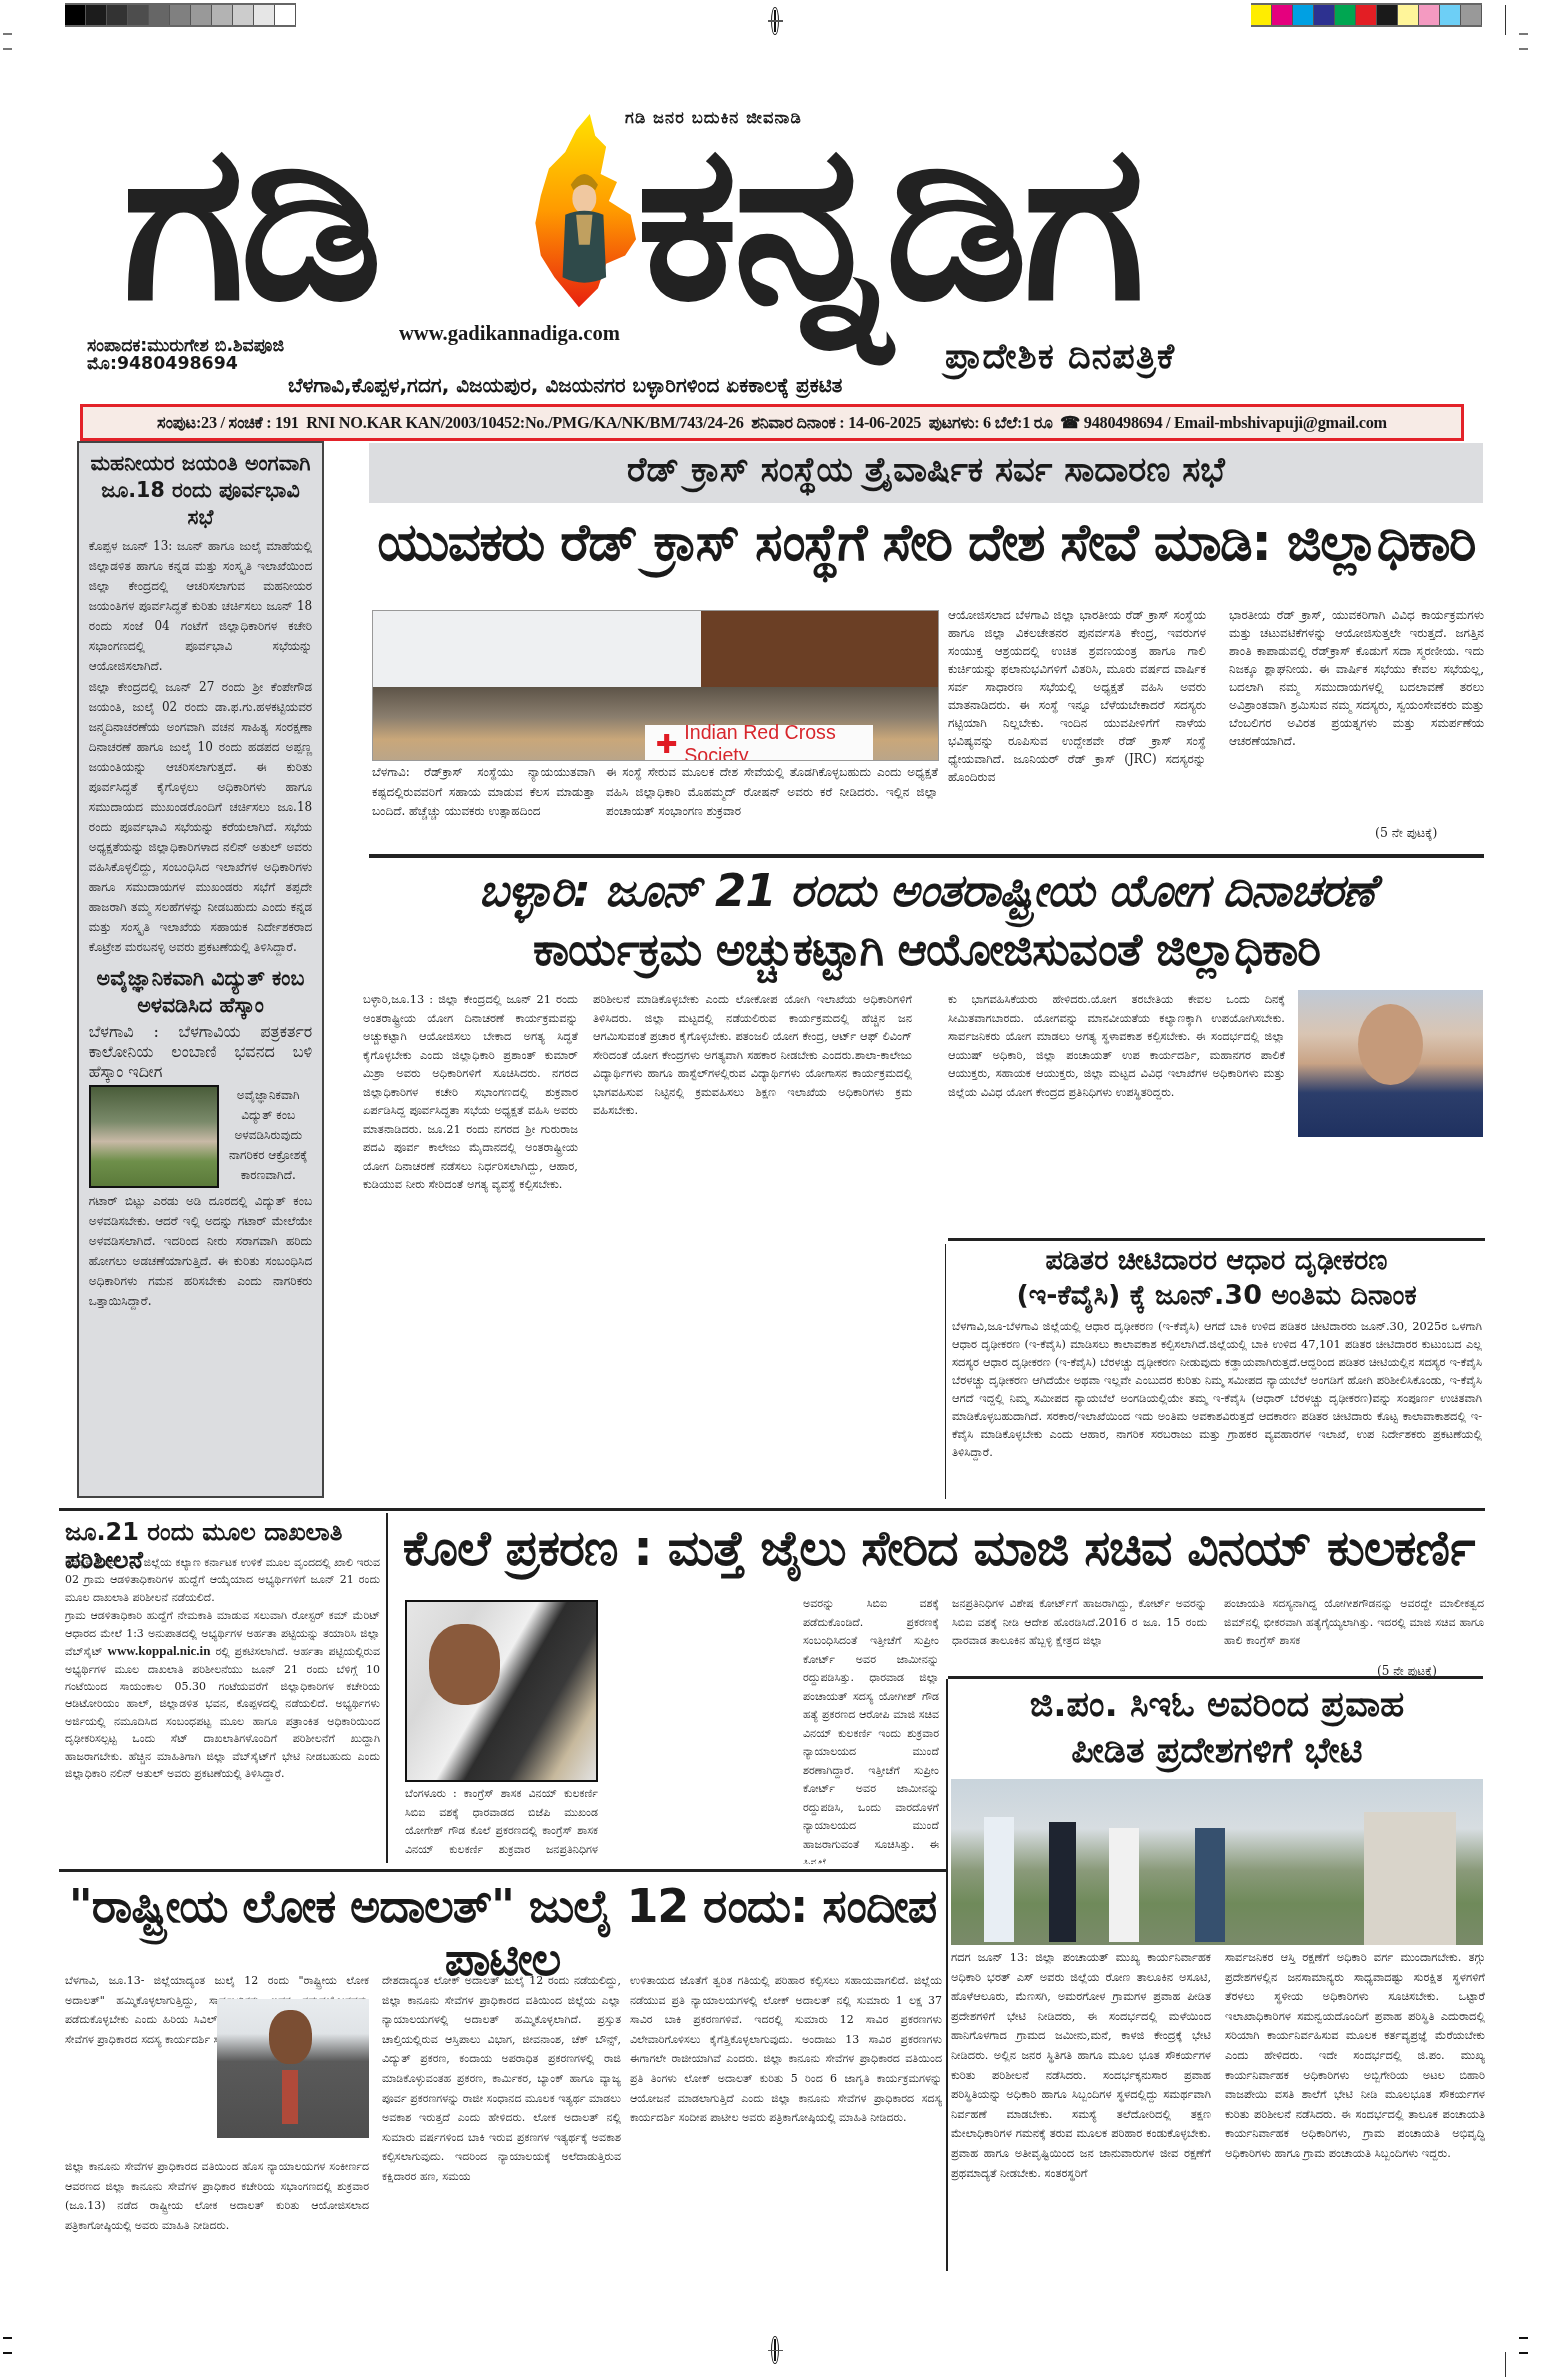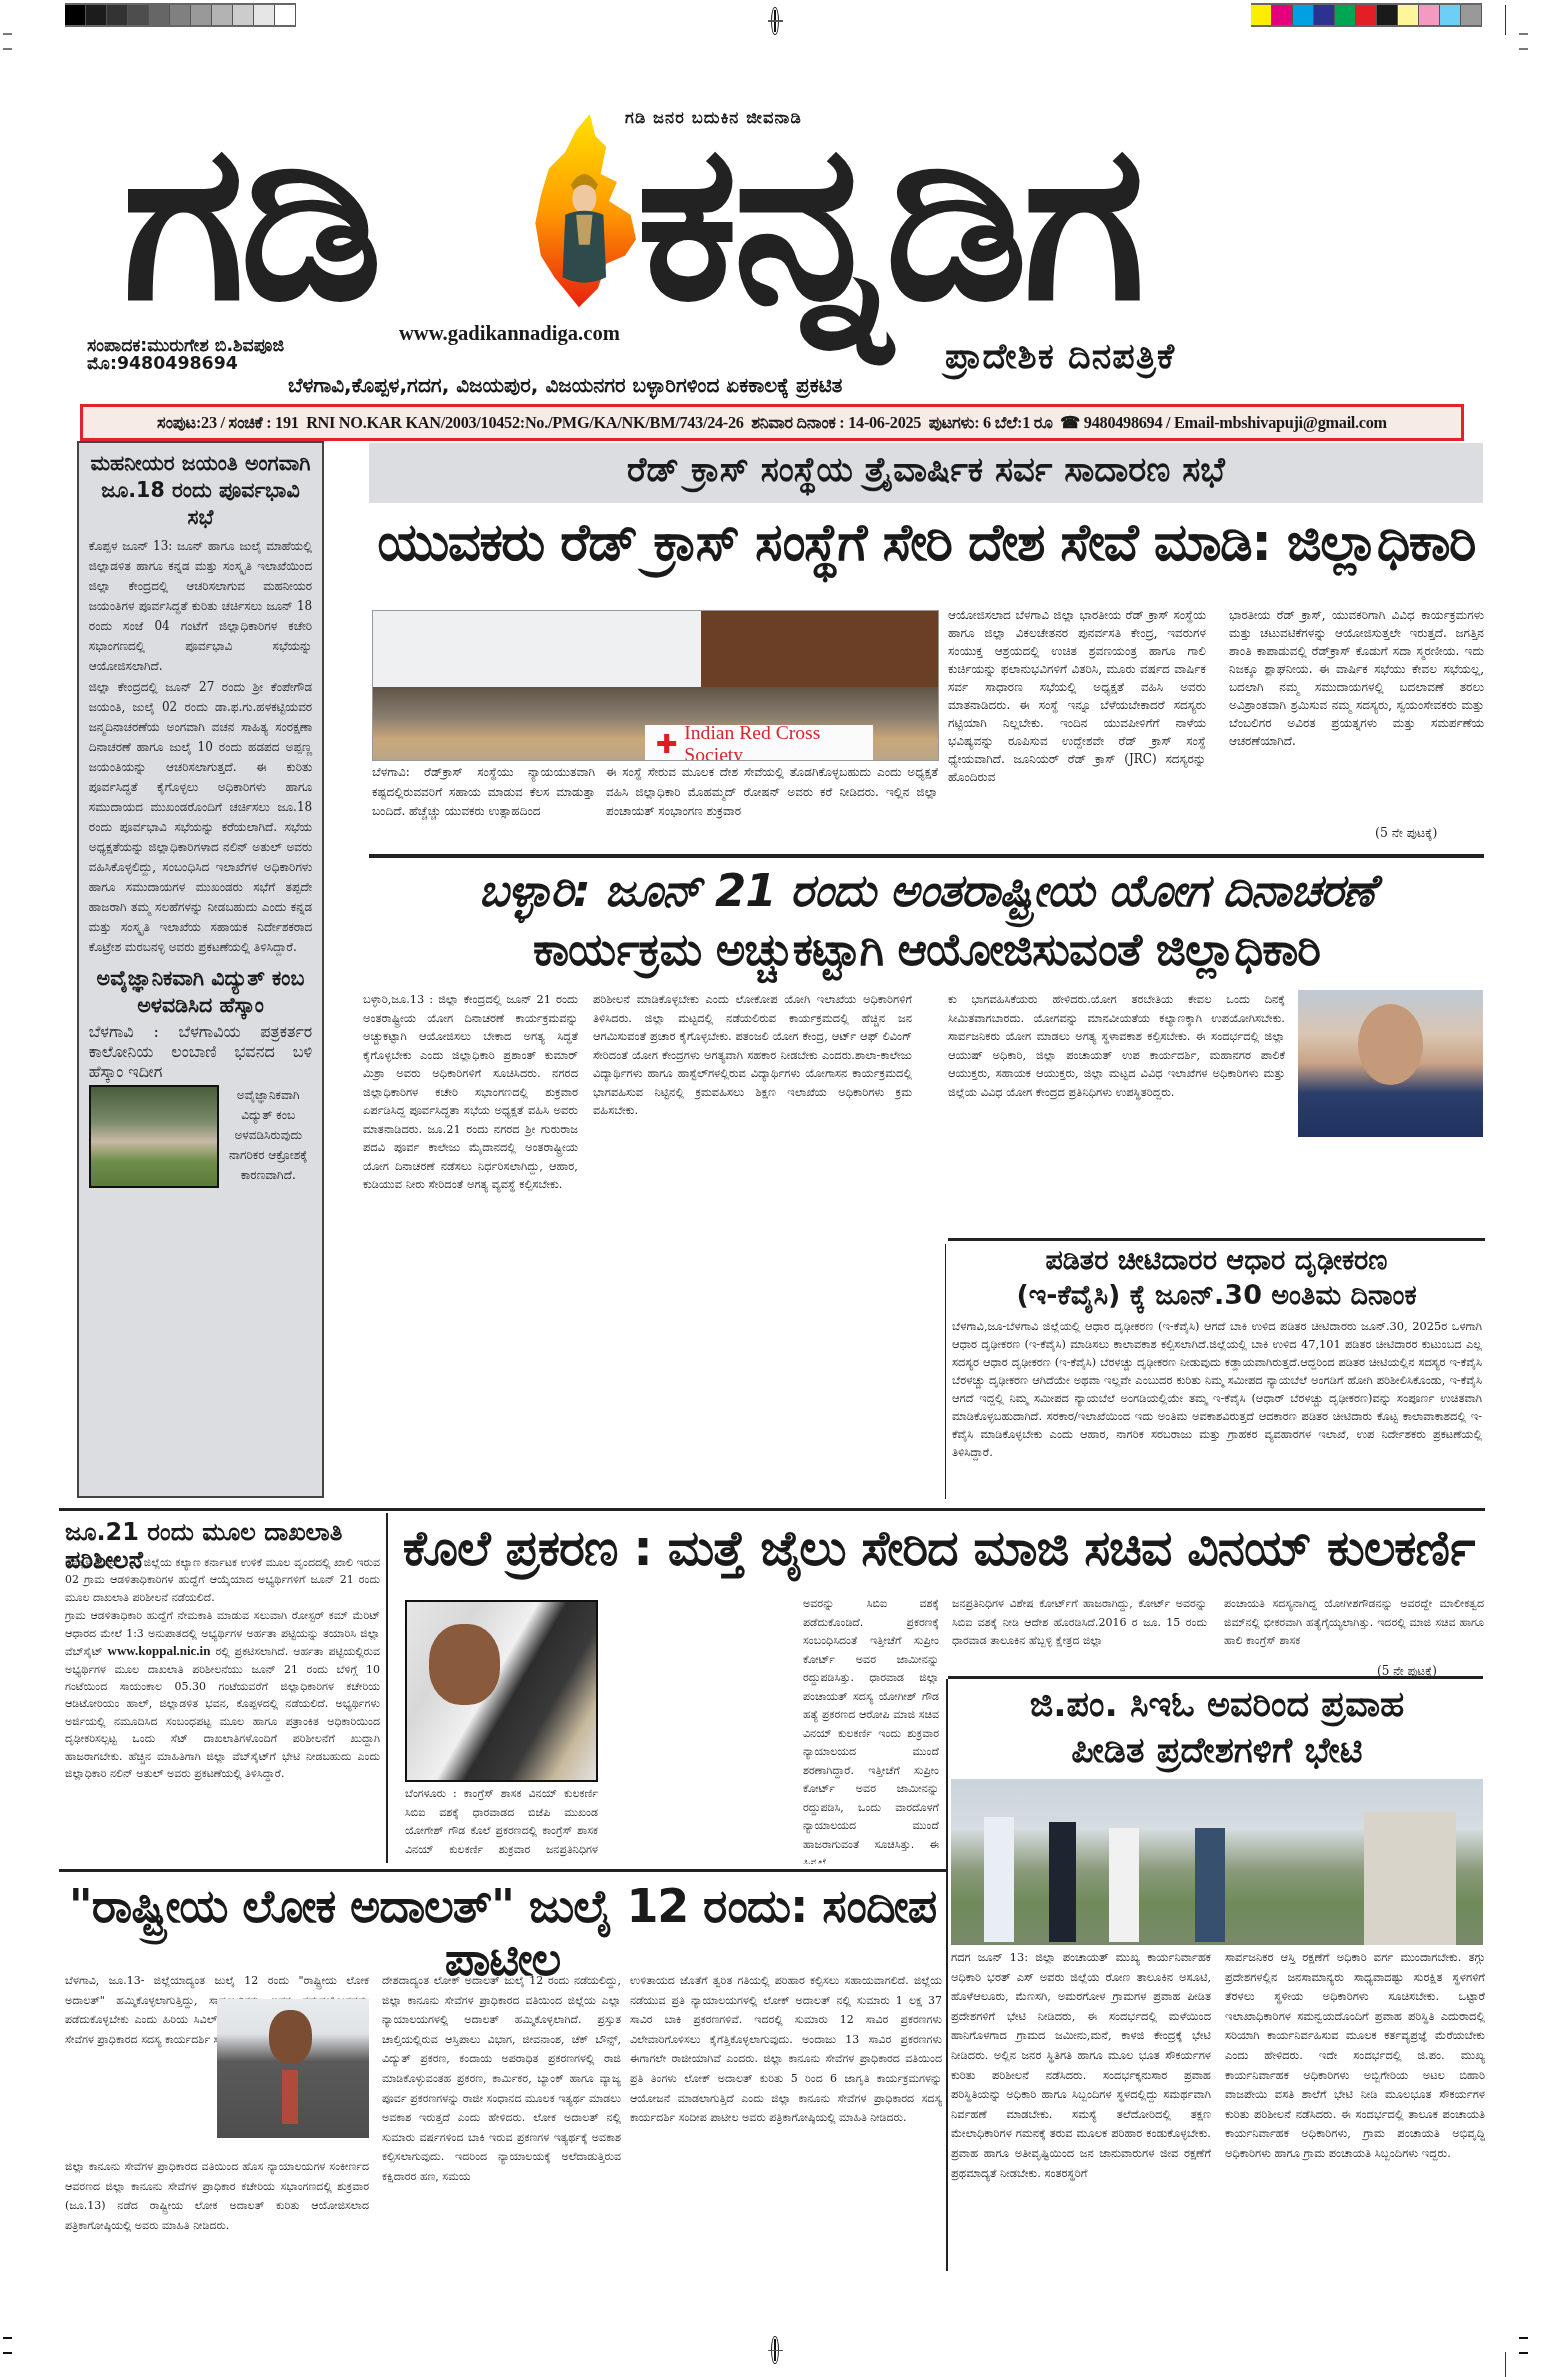--- a/index.html
+++ b/index.html
@@ -125,32 +125,33 @@
   <div class="body-text" style="font-size:12px; line-height:20px;">
     <p>ಕೊಪ್ಪಳ ಜೂನ್ 13: ಜೂನ್ ಹಾಗೂ ಜುಲೈ ಮಾಹೆಯಲ್ಲಿ ಜಿಲ್ಲಾಡಳಿತ ಹಾಗೂ ಕನ್ನಡ ಮತ್ತು ಸಂಸ್ಕೃತಿ ಇಲಾಖೆಯಿಂದ ಜಿಲ್ಲಾ ಕೇಂದ್ರದಲ್ಲಿ ಆಚರಿಸಲಾಗುವ ಮಹನೀಯರ ಜಯಂತಿಗಳ ಪೂರ್ವಸಿದ್ಧತೆ ಕುರಿತು ಚರ್ಚಿಸಲು ಜೂನ್ 18 ರಂದು ಸಂಜೆ 04 ಗಂಟೆಗೆ ಜಿಲ್ಲಾಧಿಕಾರಿಗಳ ಕಚೇರಿ ಸಭಾಂಗಣದಲ್ಲಿ ಪೂರ್ವಭಾವಿ ಸಭೆಯನ್ನು ಆಯೋಜಿಸಲಾಗಿದೆ.</p>
     <p>ಜಿಲ್ಲಾ ಕೇಂದ್ರದಲ್ಲಿ ಜೂನ್ 27 ರಂದು ಶ್ರೀ ಕೆಂಪೇಗೌಡ ಜಯಂತಿ, ಜುಲೈ 02 ರಂದು ಡಾ.ಫ.ಗು.ಹಳಕಟ್ಟಿಯವರ ಜನ್ಮದಿನಾಚರಣೆಯ ಅಂಗವಾಗಿ ವಚನ ಸಾಹಿತ್ಯ ಸಂರಕ್ಷಣಾ ದಿನಾಚರಣೆ ಹಾಗೂ ಜುಲೈ 10 ರಂದು ಹಡಪದ ಅಪ್ಪಣ್ಣ ಜಯಂತಿಯನ್ನು ಆಚರಿಸಲಾಗುತ್ತದೆ. ಈ ಕುರಿತು ಪೂರ್ವಸಿದ್ಧತೆ ಕೈಗೊಳ್ಳಲು ಅಧಿಕಾರಿಗಳು ಹಾಗೂ ಸಮುದಾಯದ ಮುಖಂಡರೊಂದಿಗೆ ಚರ್ಚಿಸಲು ಜೂ.18 ರಂದು ಪೂರ್ವಭಾವಿ ಸಭೆಯನ್ನು ಕರೆಯಲಾಗಿದೆ. ಸಭೆಯ ಅಧ್ಯಕ್ಷತೆಯನ್ನು ಜಿಲ್ಲಾಧಿಕಾರಿಗಳಾದ ನಲಿನ್ ಅತುಲ್ ಅವರು ವಹಿಸಿಕೊಳ್ಳಲಿದ್ದು, ಸಂಬಂಧಿಸಿದ ಇಲಾಖೆಗಳ ಅಧಿಕಾರಿಗಳು ಹಾಗೂ ಸಮುದಾಯಗಳ ಮುಖಂಡರು ಸಭೆಗೆ ತಪ್ಪದೇ ಹಾಜರಾಗಿ ತಮ್ಮ ಸಲಹೆಗಳನ್ನು ನೀಡಬಹುದು ಎಂದು ಕನ್ನಡ ಮತ್ತು ಸಂಸ್ಕೃತಿ ಇಲಾಖೆಯ ಸಹಾಯಕ ನಿರ್ದೇಶಕರಾದ ಕೊಟ್ರೇಶ ಮರಬನಳ್ಳಿ ಅವರು ಪ್ರಕಟಣೆಯಲ್ಲಿ ತಿಳಿಸಿದ್ದಾರೆ.</p>
   </div>
   <div class="hd" style="font-size:20.6px; line-height:27px; margin-top:7.6px; margin-bottom:3.3px;">ಅವೈಜ್ಞಾನಿಕವಾಗಿ ವಿದ್ಯುತ್ ಕಂಬ ಅಳವಡಿಸಿದ ಹೆಸ್ಕಾಂ</div>
   <div class="body-text" style="font-size:16px; line-height:20px;">ಬೆಳಗಾವಿ : ಬೆಳಗಾವಿಯ ಪತ್ರಕರ್ತರ ಕಾಲೋನಿಯ ಲಂಬಾಣಿ ಭವನದ ಬಳಿ ಹೆಸ್ಕಾಂ ಇದೀಗ</div>
   <div style="display:flex; gap:5.4px; margin-top:3.3px;">
     <div style="width:130px; height:103px; border:2.2px solid #111; background:linear-gradient(180deg,#4a5d3a 0%,#7a8a6a 35%,#c8b9a6 55%,#6e8f4a 75%,#5b7a3a 100%); flex:none;"></div>
     <div class="body-text" style="font-size:12px; line-height:20px; text-align:center;">ಅವೈಜ್ಞಾನಿಕವಾಗಿ ವಿದ್ಯುತ್ ಕಂಬ ಅಳವಡಿಸಿರುವುದು ನಾಗರಿಕರ ಆಕ್ರೋಶಕ್ಕೆ ಕಾರಣವಾಗಿದೆ.</div>
   </div>
+  <div class="body-text" style="font-size:12px; line-height:20px; margin-top:3.3px;">ಗಟಾರ್ ಬಿಟ್ಟು ಎರಡು ಅಡಿ ದೂರದಲ್ಲಿ ವಿದ್ಯುತ್ ಕಂಬ ಅಳವಡಿಸಬೇಕು. ಆದರೆ ಇಲ್ಲಿ ಅದನ್ನು ಗಟಾರ್ ಮೇಲೆಯೇ ಅಳವಡಿಸಲಾಗಿದೆ. ಇದರಿಂದ ನೀರು ಸರಾಗವಾಗಿ ಹರಿದು ಹೋಗಲು ಅಡಚಣೆಯಾಗುತ್ತಿದೆ. ಈ ಕುರಿತು ಸಂಬಂಧಿಸಿದ ಅಧಿಕಾರಿಗಳು ಗಮನ ಹರಿಸಬೇಕು ಎಂದು ನಾಗರಿಕರು ಒತ್ತಾಯಿಸಿದ್ದಾರೆ.</div>
 </div>
 
 <div class="grey-band"></div>
 <div class="abs hd" style="left:369px; top:450px; width:1114px; font-size:34px;">ರೆಡ್ ಕ್ರಾಸ್ ಸಂಸ್ಥೆಯ ತ್ರೈವಾರ್ಷಿಕ ಸರ್ವ ಸಾದಾರಣ ಸಭೆ</div>
 <div class="abs hd" style="left:369px; top:513px; width:1114px; font-size:52px; letter-spacing:-1.6px;">ಯುವಕರು ರೆಡ್ ಕ್ರಾಸ್ ಸಂಸ್ಥೆಗೆ ಸೇರಿ ದೇಶ ಸೇವೆ ಮಾಡಿ: ಜಿಲ್ಲಾಧಿಕಾರಿ</div>
 
 <div class="photo" style="left:372px; top:610px; width:567px; height:151px; border:0.5px solid #999;">
   <div class="photo-inner" style="background:linear-gradient(90deg,#eef0f2 0%,#eef0f2 58%,#6b3f25 58%,#6b3f25 100%);"></div>
   <div class="abs" style="left:0; top:76px; width:100%; height:75px; background:linear-gradient(180deg,#5d5448 0%,#8a7e6e 40%,#c9a77a 70%,#b9a58a 100%);"></div>
   <div class="abs" style="left:272px; top:114px; width:228px; height:37px; background:#fbfbfb; display:flex; align-items:center; padding-left:11px;">
     <span style="color:#e01b24; font-size:26px; font-weight:900; line-height:1;">✚</span>
-    <span style="color:#d7262c; font-family:Liberation Serif, serif; font-size:19.6px; margin-left:6.5px;">Indian Red Cross Society</span>
+    <span style="color:#d7262c; font-family:Liberation Sans, sans-serif; font-size:19.6px; margin-left:6.5px;">Indian Red Cross Society</span>
   </div>
 </div>
 
 <div class="col body-text" style="left:372px; top:763px; width:223px; height:87px; font-size:12px;">ಬೆಳಗಾವಿ: ರೆಡ್‌ಕ್ರಾಸ್ ಸಂಸ್ಥೆಯು ನ್ಯಾಯಯುತವಾಗಿ ಕಷ್ಟದಲ್ಲಿರುವವರಿಗೆ ಸಹಾಯ ಮಾಡುವ ಕೆಲಸ ಮಾಡುತ್ತಾ ಬಂದಿದೆ. ಹೆಚ್ಚೆಚ್ಚು ಯುವಕರು ಉತ್ಸಾಹದಿಂದ</div>
 <div class="col body-text" style="left:606px; top:763px; width:332px; height:87px; font-size:12px;">ಈ ಸಂಸ್ಥೆ ಸೇರುವ ಮೂಲಕ ದೇಶ ಸೇವೆಯಲ್ಲಿ ತೊಡಗಿಕೊಳ್ಳಬಹುದು ಎಂದು ಅಧ್ಯಕ್ಷತೆ ವಹಿಸಿ ಜಿಲ್ಲಾಧಿಕಾರಿ ಮೊಹಮ್ಮದ್ ರೋಷನ್ ಅವರು ಕರೆ ನೀಡಿದರು. ಇಲ್ಲಿನ ಜಿಲ್ಲಾ ಪಂಚಾಯತ್ ಸಂಭಾಂಗಣ ಶುಕ್ರವಾರ</div>
 <div class="col body-text" style="left:948px; top:606px; width:258px; height:234px; font-size:12px; line-height:18px;">ಆಯೋಜಿಸಲಾದ ಬೆಳಗಾವಿ ಜಿಲ್ಲಾ ಭಾರತೀಯ ರೆಡ್ ಕ್ರಾಸ್ ಸಂಸ್ಥೆಯ ಹಾಗೂ ಜಿಲ್ಲಾ ವಿಕಲಚೇತನರ ಪುನರ್ವಸತಿ ಕೇಂದ್ರ, ಇವರುಗಳ ಸಂಯುಕ್ತ ಆಶ್ರಯದಲ್ಲಿ ಉಚಿತ ಶ್ರವಣಯಂತ್ರ ಹಾಗೂ ಗಾಲಿ ಕುರ್ಚಿಯನ್ನು ಫಲಾನುಭವಿಗಳಿಗೆ ವಿತರಿಸಿ, ಮೂರು ವರ್ಷದ ವಾರ್ಷಿಕ ಸರ್ವ ಸಾಧಾರಣ ಸಭೆಯಲ್ಲಿ ಅಧ್ಯಕ್ಷತೆ ವಹಿಸಿ ಅವರು ಮಾತನಾಡಿದರು. ಈ ಸಂಸ್ಥೆ ಇನ್ನೂ ಬೆಳೆಯಬೇಕಾದರೆ ಸದಸ್ಯರು ಗಟ್ಟಿಯಾಗಿ ನಿಲ್ಲಬೇಕು. ಇಂದಿನ ಯುವಪೀಳಿಗೆಗೆ ನಾಳೆಯ ಭವಿಷ್ಯವನ್ನು ರೂಪಿಸುವ ಉದ್ದೇಶವೇ ರೆಡ್ ಕ್ರಾಸ್ ಸಂಸ್ಥೆ ಧ್ಯೇಯವಾಗಿದೆ. ಜೂನಿಯರ್ ರೆಡ್ ಕ್ರಾಸ್ (JRC) ಸದಸ್ಯರನ್ನು ಹೊಂದಿರುವ</div>
 <div class="col body-text" style="left:1229px; top:606px; width:255px; height:217px; font-size:12px; line-height:18px;">ಭಾರತೀಯ ರೆಡ್ ಕ್ರಾಸ್, ಯುವಕರಿಗಾಗಿ ವಿವಿಧ ಕಾರ್ಯಕ್ರಮಗಳು ಮತ್ತು ಚಟುವಟಿಕೆಗಳನ್ನು ಆಯೋಜಿಸುತ್ತಲೇ ಇರುತ್ತದೆ. ಜಗತ್ತಿನ ಶಾಂತಿ ಕಾಪಾಡುವಲ್ಲಿ ರೆಡ್‌ಕ್ರಾಸ್ ಕೊಡುಗೆ ಸದಾ ಸ್ಮರಣೀಯ. ಇದು ನಿಜಕ್ಕೂ ಶ್ಲಾಘನೀಯ. ಈ ವಾರ್ಷಿಕ ಸಭೆಯು ಕೇವಲ ಸಭೆಯಲ್ಲ, ಬದಲಾಗಿ ನಮ್ಮ ಸಮುದಾಯಗಳಲ್ಲಿ ಬದಲಾವಣೆ ತರಲು ಅವಿಶ್ರಾಂತವಾಗಿ ಶ್ರಮಿಸುವ ನಮ್ಮ ಸದಸ್ಯರು, ಸ್ವಯಂಸೇವಕರು ಮತ್ತು ಬೆಂಬಲಿಗರ ಅವಿರತ ಪ್ರಯತ್ನಗಳು ಮತ್ತು ಸಮರ್ಪಣೆಯ ಆಚರಣೆಯಾಗಿದೆ.</div>
 <div class="abs body-text" style="left:1375px; top:823px; font-size:12.5px;">(5 ನೇ ಪುಟಕ್ಕೆ)</div>
 <div class="hrule" style="left:369px; top:854px; width:1115px;"></div>
 

